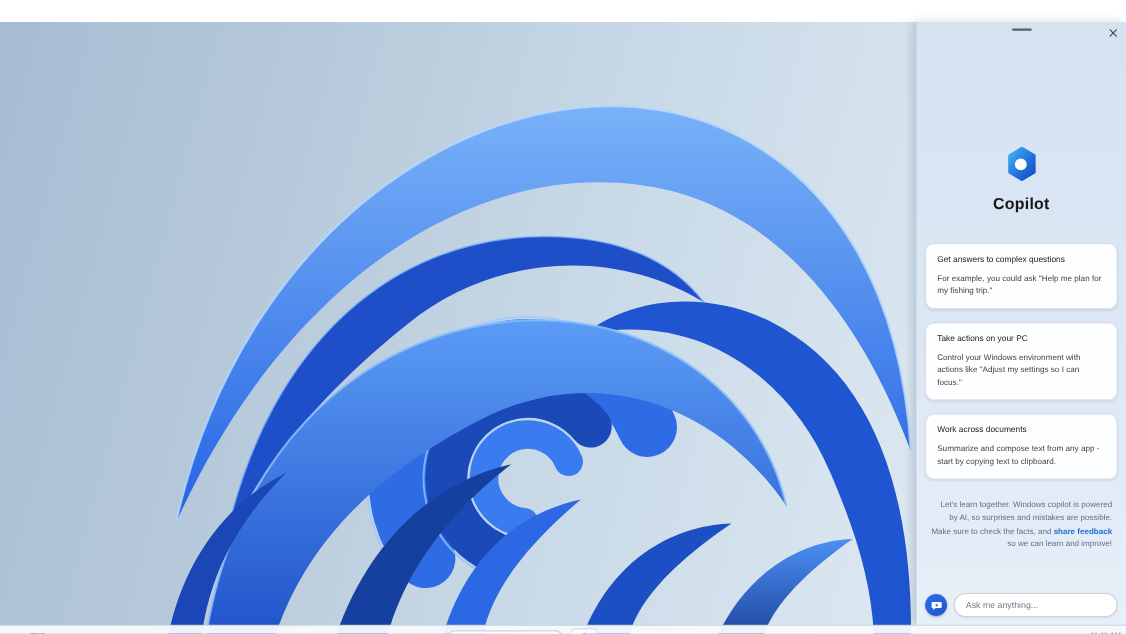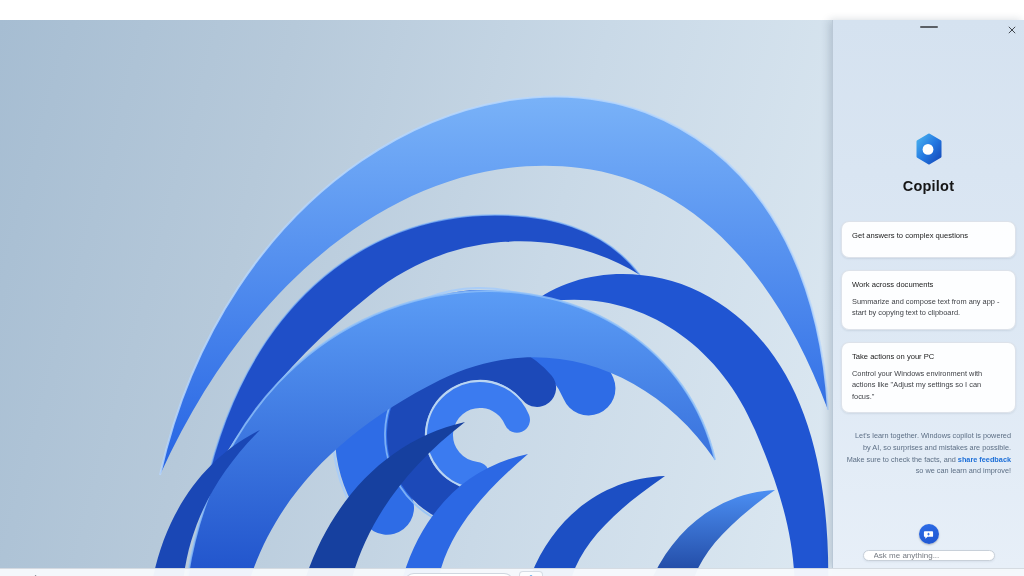--- a/index.html
+++ b/index.html
@@ -33,21 +33,21 @@
     border-radius:8px; padding:9px 10px 10px 10px; margin-bottom:12px;
     box-shadow:0 1px 2px rgba(40,60,90,.10); }
   .card-title { font-size:7.6px; font-weight:400; color:#1a1a1a; margin-bottom:7px; }
   .card-body  { font-size:7.4px; color:#3d3f44; line-height:1.55; }
 
   .disclaimer { margin:5px 13px 0 13px; text-align:right; font-size:7.3px;
     line-height:1.6; color:#5d6f85; }
   .disclaimer .lnk { color:#1d6fd8; font-weight:700; cursor:pointer; }
 
   .panel-spacer { flex:1; }
-  .ask-row { display:flex; align-items:center; gap:6px; margin:0 8px 7px 8px;flex-direction:column; }
+  .ask-row { display:flex; align-items:center; gap:6px; margin:0 8px 7px 8px; }
   .new-topic-btn { width:20px; height:20px; border-radius:50%;
     background:linear-gradient(160deg,#2d6de8,#1f55cf); flex:0 0 auto;
     display:flex; align-items:center; justify-content:center; cursor:pointer;
     box-shadow:0 1px 2px rgba(0,0,0,.25); }
   .ask-input { flex:1; height:22px; border-radius:11px; border:1px solid #c8d0d9;
     background:#ffffff; font-size:8px; color:#333; padding:0 10px; outline:none;
     font-family:"Liberation Sans", sans-serif; box-shadow:0 1px 2px rgba(40,60,90,.08); }
   .ask-input::placeholder { color:#767b82; }
 
   
@@ -168,28 +168,29 @@
       <svg viewBox="0 0 32 32">
         <path d="M16 2 L27 8.5 V23.5 L16 30 L5 23.5 V8.5 Z" fill="url(#cplg)" stroke="url(#cplg)" stroke-width="3" stroke-linejoin="round"></path>
         <circle cx="15" cy="16.4" r="5.4" fill="#ffffff"></circle>
       </svg>
     </div>
     <div class="panel-title">Copilot</div>
 
     <div class="cards">
       <div class="card">
         <div class="card-title">Get answers to complex questions</div>
+        <div class="card-body">For example, you could ask "Help me plan for my fishing trip."</div>
+      </div>
+      <div class="card">
+        <div class="card-title">Take actions on your PC</div>
+        <div class="card-body">Control your Windows environment with actions like "Adjust my settings so I can focus."</div>
       </div>
       <div class="card">
         <div class="card-title">Work across documents</div>
         <div class="card-body">Summarize and compose text from any app - start by copying text to clipboard.</div>
-      </div>
-      <div class="card">
-        <div class="card-title">Take actions on your PC</div>
-        <div class="card-body">Control your Windows environment with actions like "Adjust my settings so I can focus."</div>
       </div>
     </div>
 
     <div class="disclaimer"><span>Let's learn together. Windows copilot is powered by AI, so surprises and mistakes are possible. Make sure to check the facts, and </span><span class="lnk">share feedback</span><span> so we can learn and improve!</span></div>
 
     <div class="panel-spacer"></div>
 
     <div class="ask-row">
       <div class="new-topic-btn">
         <svg width="11" height="11" viewBox="0 0 12 12">

